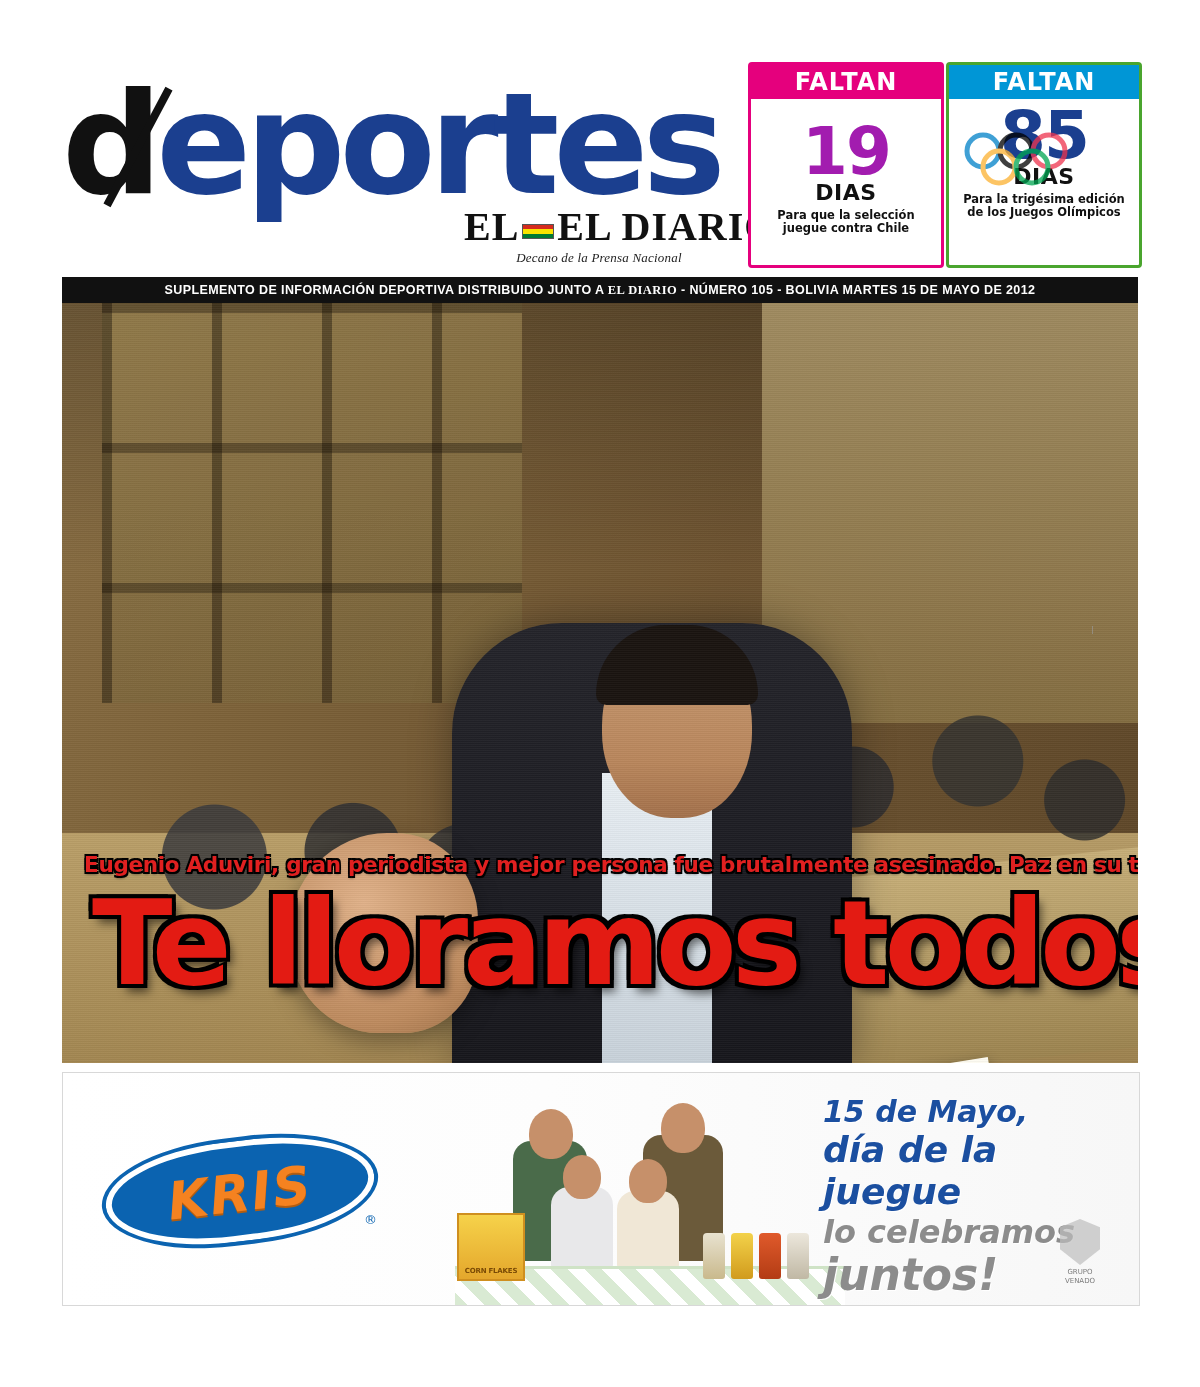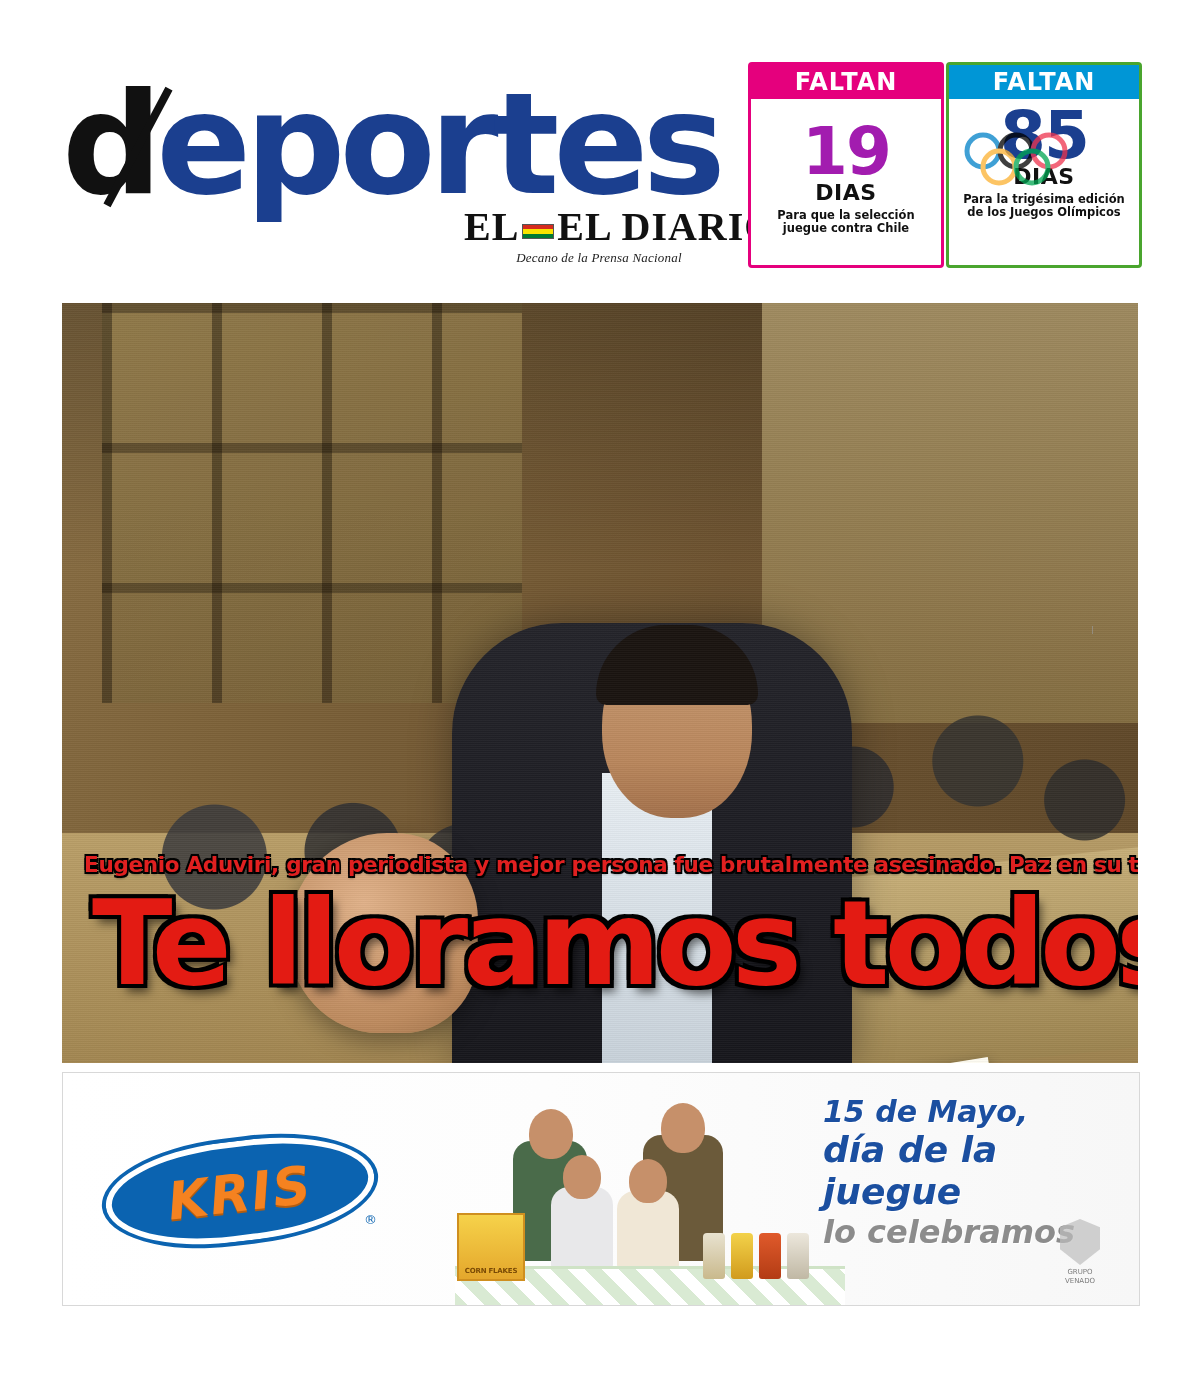--- a/index.html
+++ b/index.html
@@ -516,20 +516,21 @@
             <circle cx="71" cy="38" r="16" stroke="#00a651"></circle>
           </g>
         </svg>
         <div class="bignum">85</div>
         <div class="dias">DIAS</div>
         <div class="note">Para la trigésima edición de los Juegos Olímpicos</div>
       </div>
     </div>
   </div>
 
+  <div class="strap"><span>SUPLEMENTO DE INFORMACIÓN DEPORTIVA DISTRIBUIDO JUNTO A </span><span class="serif">EL DIARIO</span><span> - NÚMERO 105 - BOLIVIA MARTES 15 DE MAYO DE 2012</span></div>
 
   <div class="photo">
     <div class="ph-wall"></div>
     <div class="ph-window"></div>
     <div class="ph-rightwall"></div>
     <div class="ph-floor"></div>
     <div class="ph-table"></div>
     <div class="ph-crowd"></div>
     <div class="ph-crowd-left"></div>
     <div class="ph-subject"></div>
@@ -582,20 +583,21 @@
       <div class="bottle" style="left:0; background:linear-gradient(to bottom,#e8e2d0,#c9b98c);"></div>
       <div class="bottle" style="left:28px; background:linear-gradient(to bottom,#f3d24a,#d19b1d);"></div>
       <div class="bottle" style="left:56px; background:linear-gradient(to bottom,#e05a2b,#b33c14);"></div>
       <div class="bottle" style="left:84px; background:linear-gradient(to bottom,#ece7dc,#c0b8a4);"></div>
     </div>
 
     <div class="ad-copy">
       <div class="ad-l1">15 de Mayo,</div>
       <div class="ad-l2">día de la juegue</div>
       <div class="ad-l3">lo celebramos</div>
+      <div class="ad-l4">juntos!</div>
     </div>
 
     <div class="venado">
       <div class="shield"></div>
       <div>GRUPO</div>
       <div>VENADO</div>
     </div>
   </div>
 
 </div>

